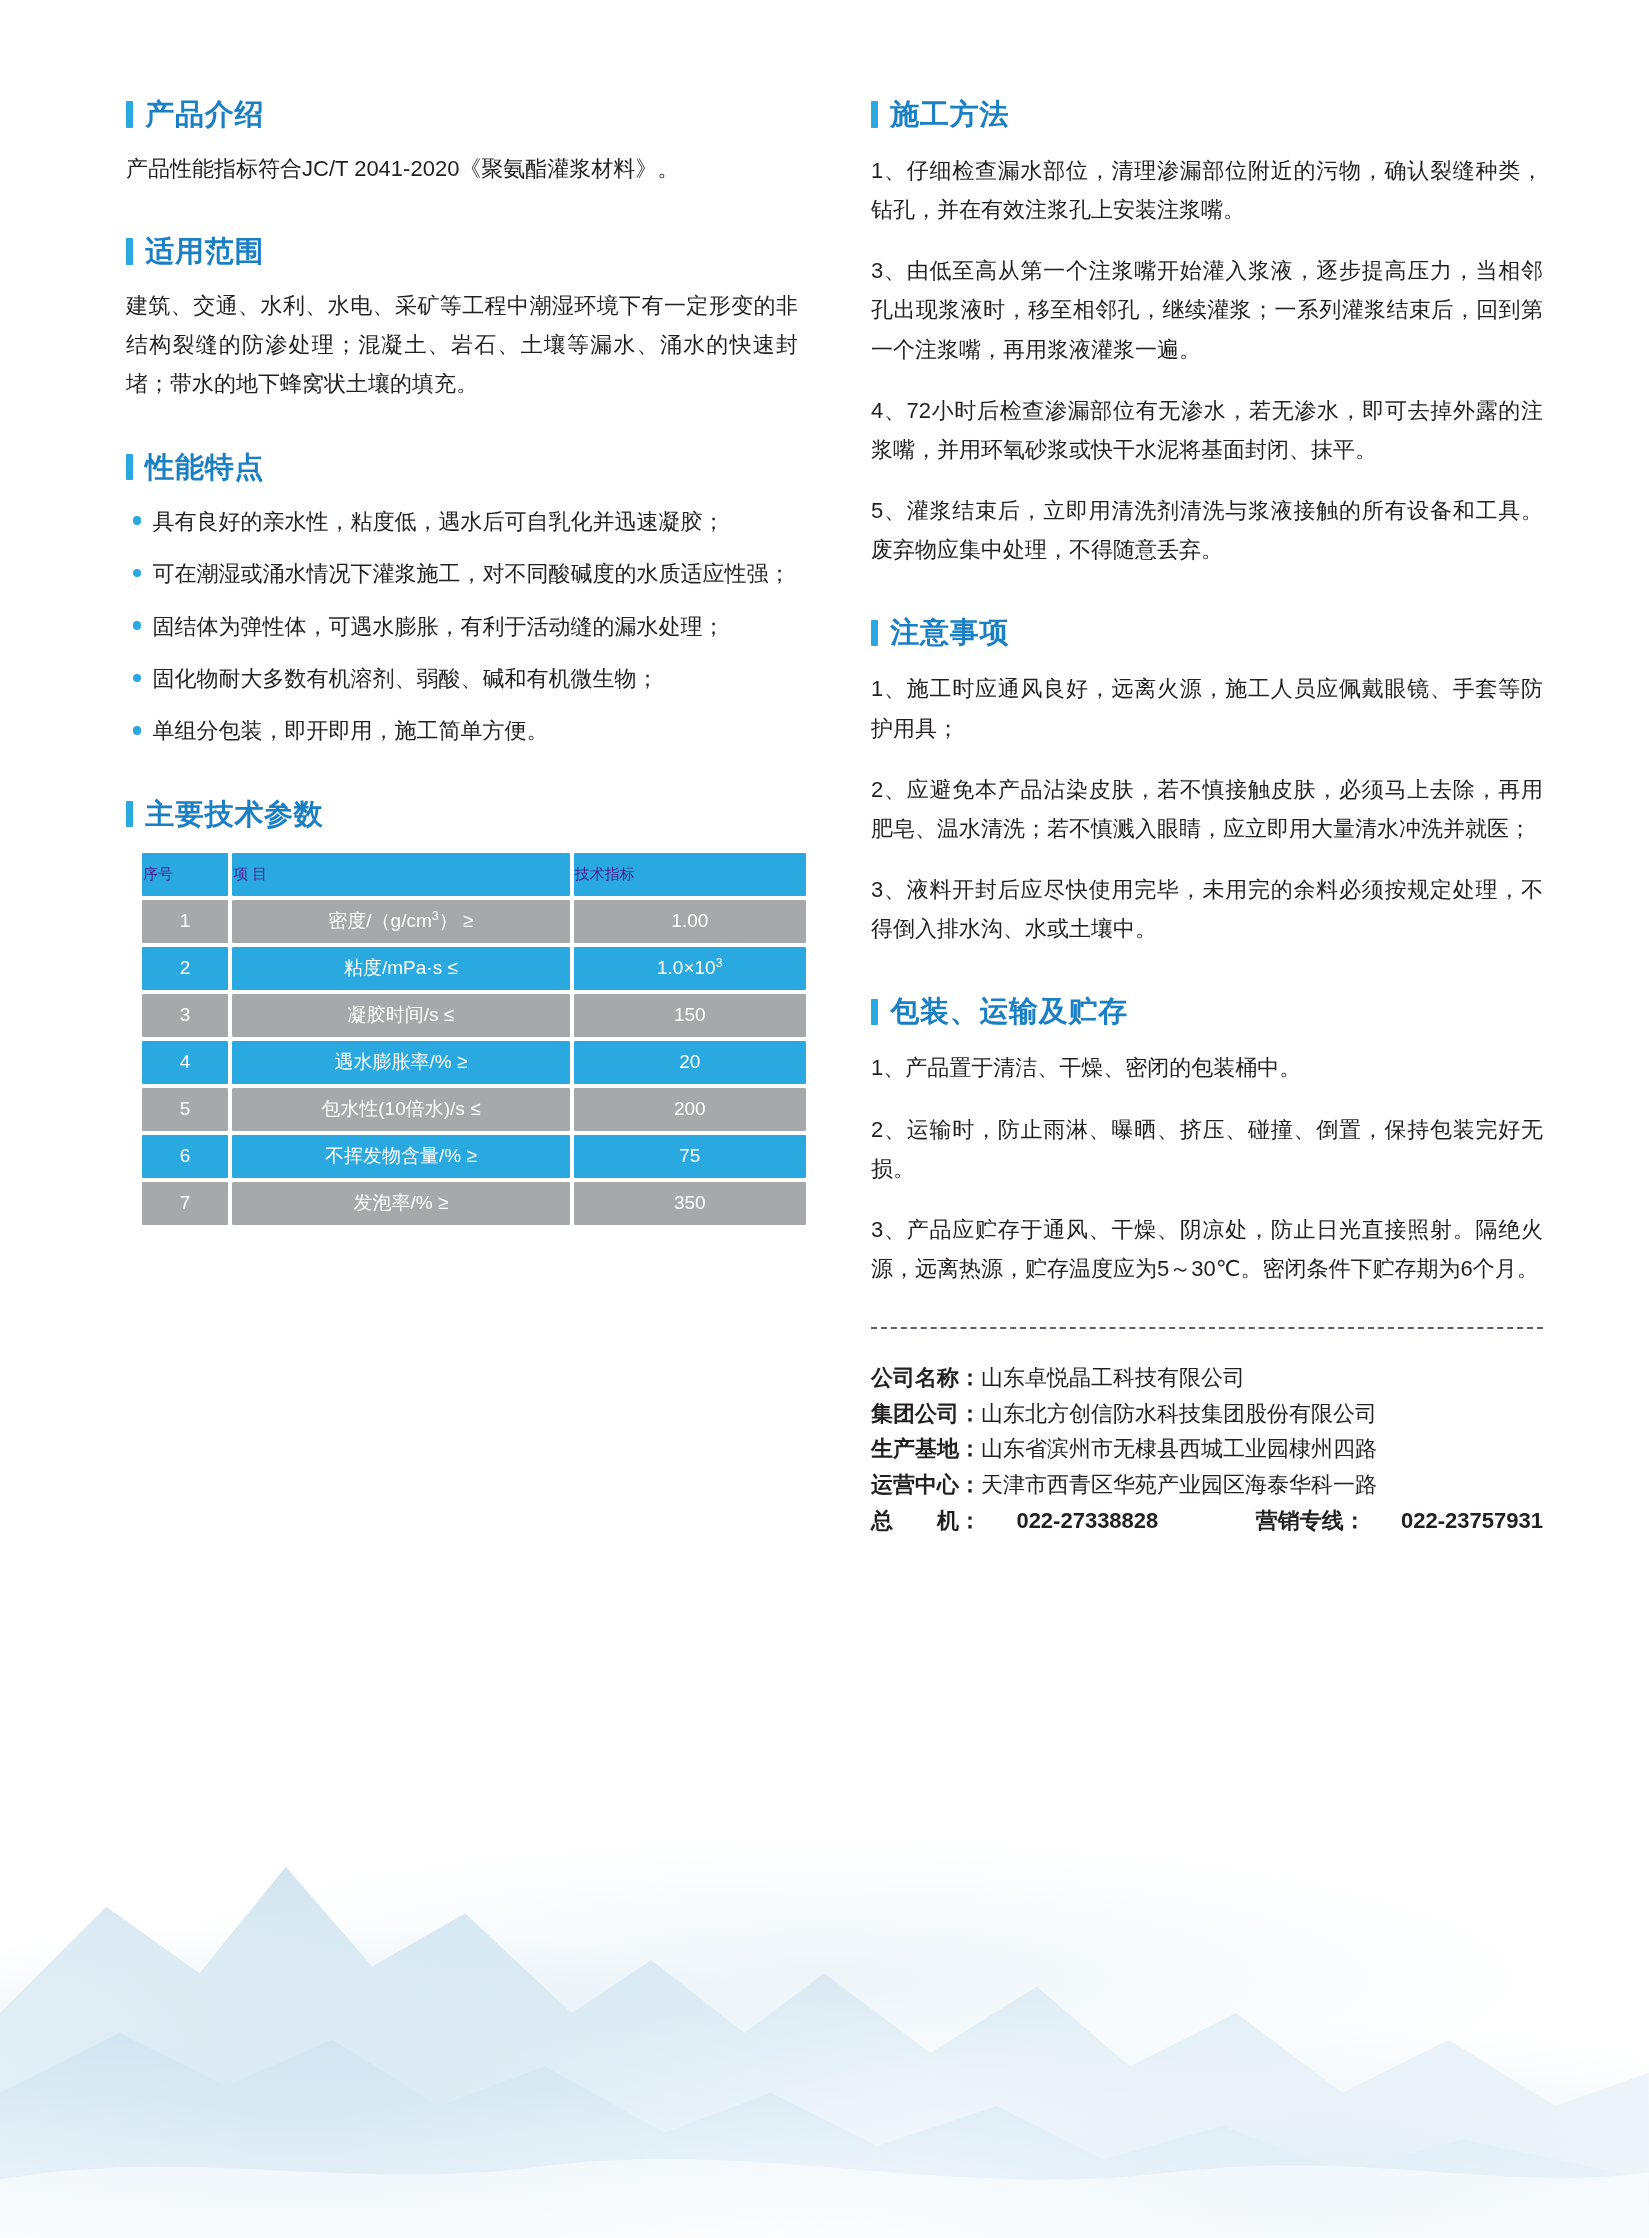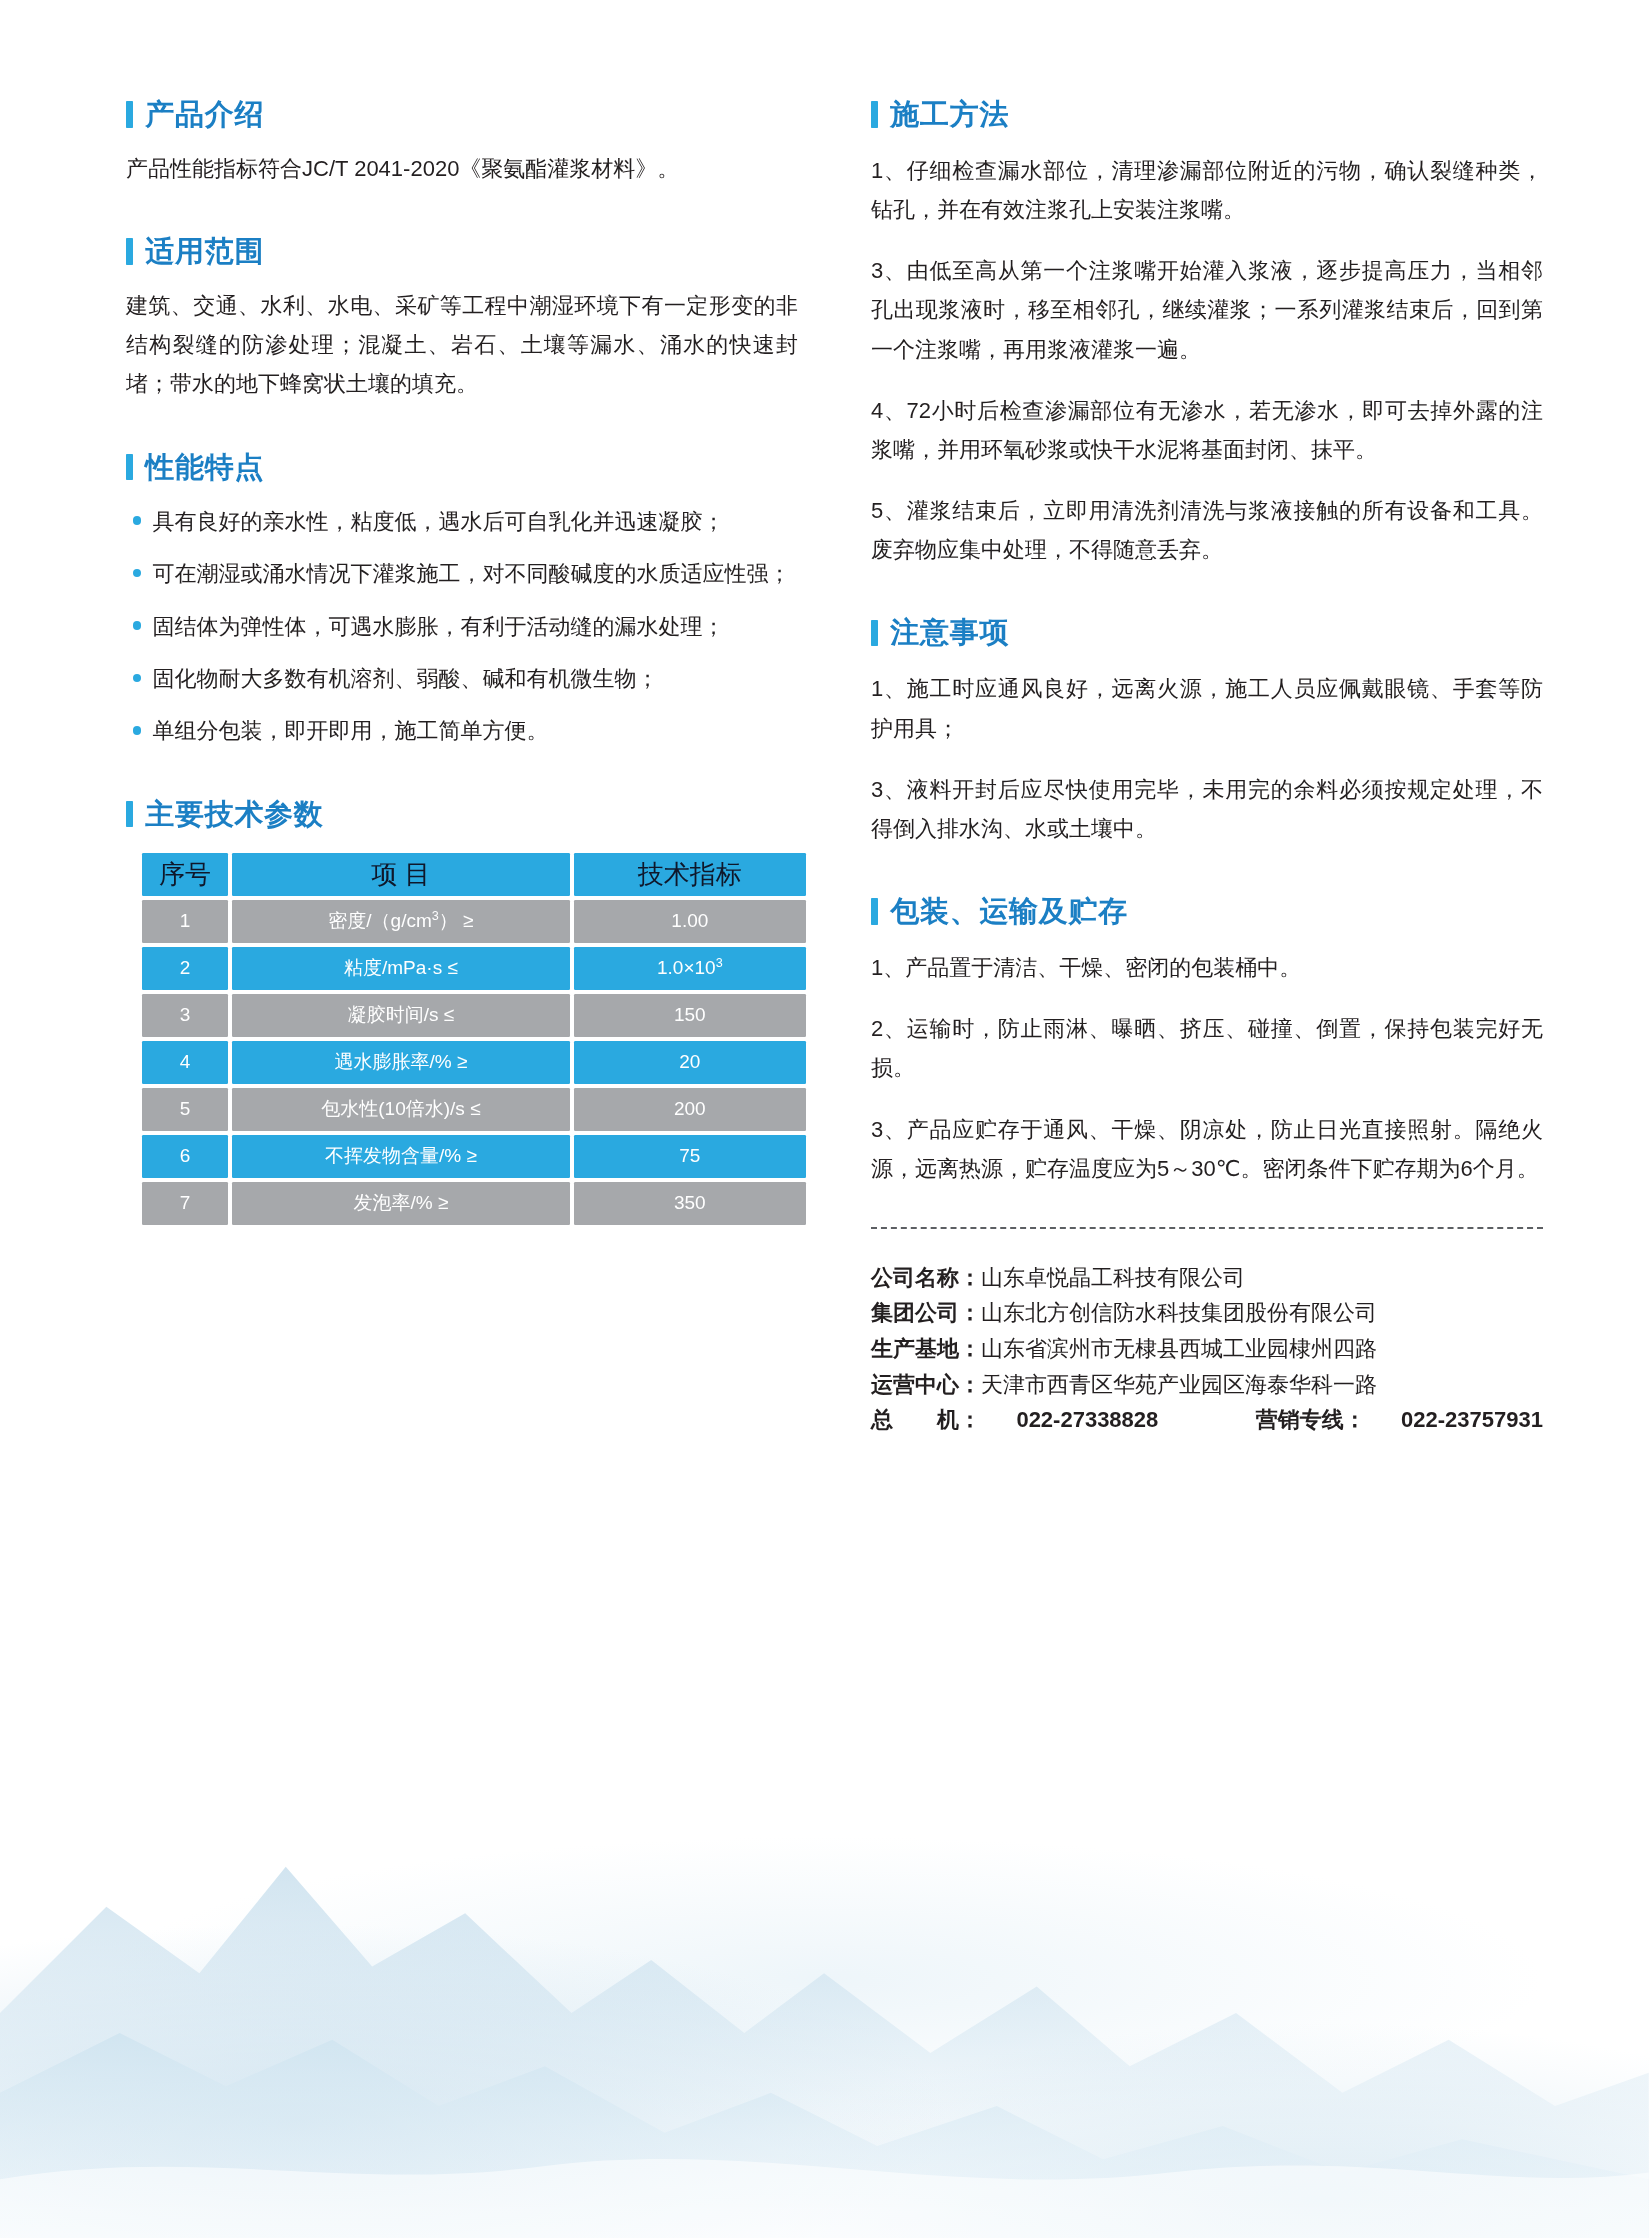--- a/index.html
+++ b/index.html
@@ -117,25 +117,25 @@
 
   
   table.spec {
     border-collapse: separate;
     border-spacing: 4px 4px;
     width: 672px;
     margin-left: 12px;
   }
   table.spec th {
     background: #2aa9e0;
-    color: #0f172a;
-    font-size: 26px;
+    color: #4c1d95;
+    font-size: 15px;
     font-weight: normal;
     height: 41px;
-    text-align: center;
+    text-align: left;
     border-radius: 1.3px;
   }
   table.spec td {
     color: #ffffff;
     font-size: 19px;
     height: 41px;
     text-align: center;
     border-radius: 1.3px;
     white-space: nowrap;
   }
@@ -290,20 +290,21 @@
         <p class="numline">4、72小时后检查渗漏部位有无渗水，若无渗水，即可去掉外露的注浆嘴，并用环氧砂浆或快干水泥将基面封闭、抹平。</p>
         <p class="numline">5、灌浆结束后，立即用清洗剂清洗与浆液接触的所有设备和工具。废弃物应集中处理，不得随意丢弃。</p>
       </section>
 
       <section class="block">
         <div class="sec-head">
           <span class="sec-bar"></span>
           <span class="sec-title">注意事项</span>
         </div>
         <p class="numline sp">1、施工时应通风良好，远离火源，施工人员应佩戴眼镜、手套等防护用具；</p>
+        <p class="numline sp">2、应避免本产品沾染皮肤，若不慎接触皮肤，必须马上去除，再用肥皂、温水清洗；若不慎溅入眼睛，应立即用大量清水冲洗并就医；</p>
         <p class="numline sp">3、液料开封后应尽快使用完毕，未用完的余料必须按规定处理，不得倒入排水沟、水或土壤中。</p>
       </section>
 
       <section>
         <div class="sec-head">
           <span class="sec-bar"></span>
           <span class="sec-title">包装、运输及贮存</span>
         </div>
         <p class="numline sp">1、产品置于清洁、干燥、密闭的包装桶中。</p>
         <p class="numline sp">2、运输时，防止雨淋、曝晒、挤压、碰撞、倒置，保持包装完好无损。</p>

